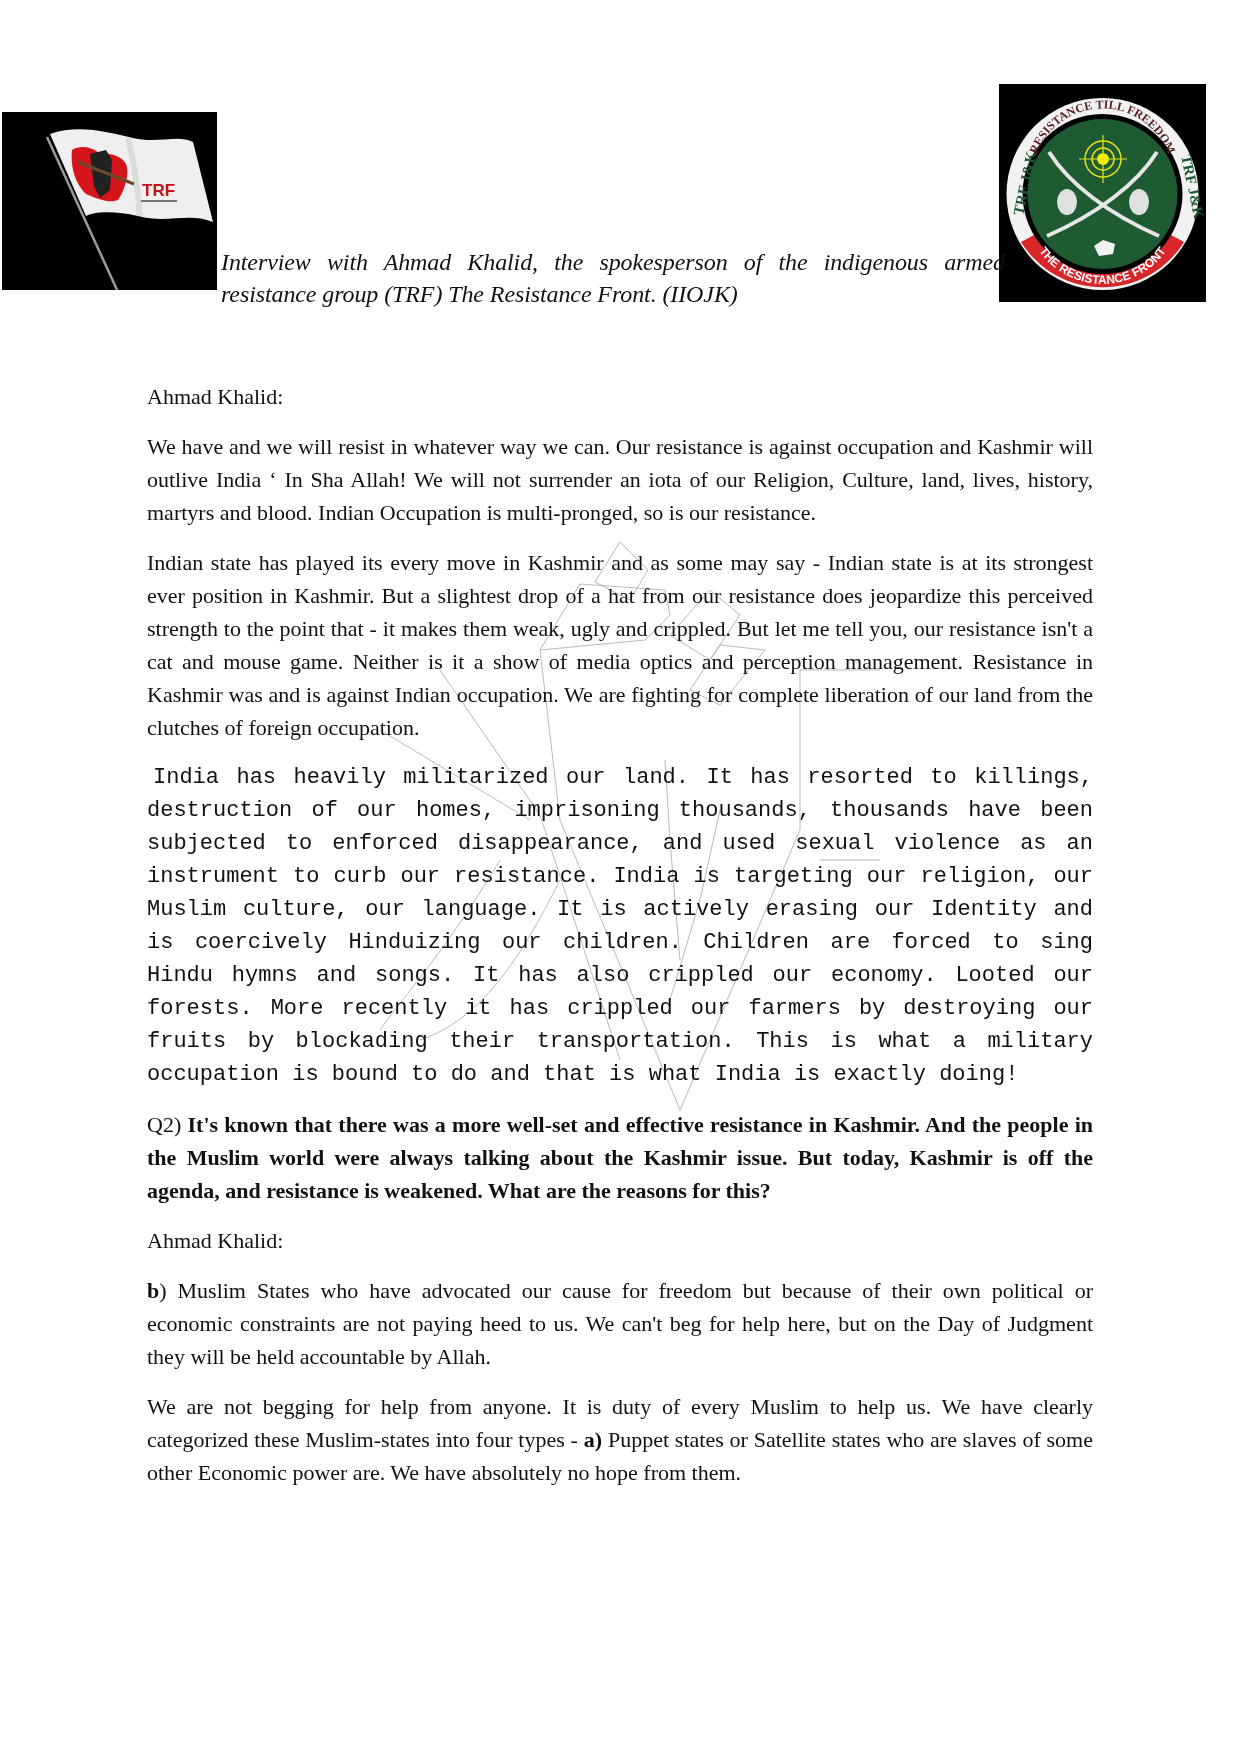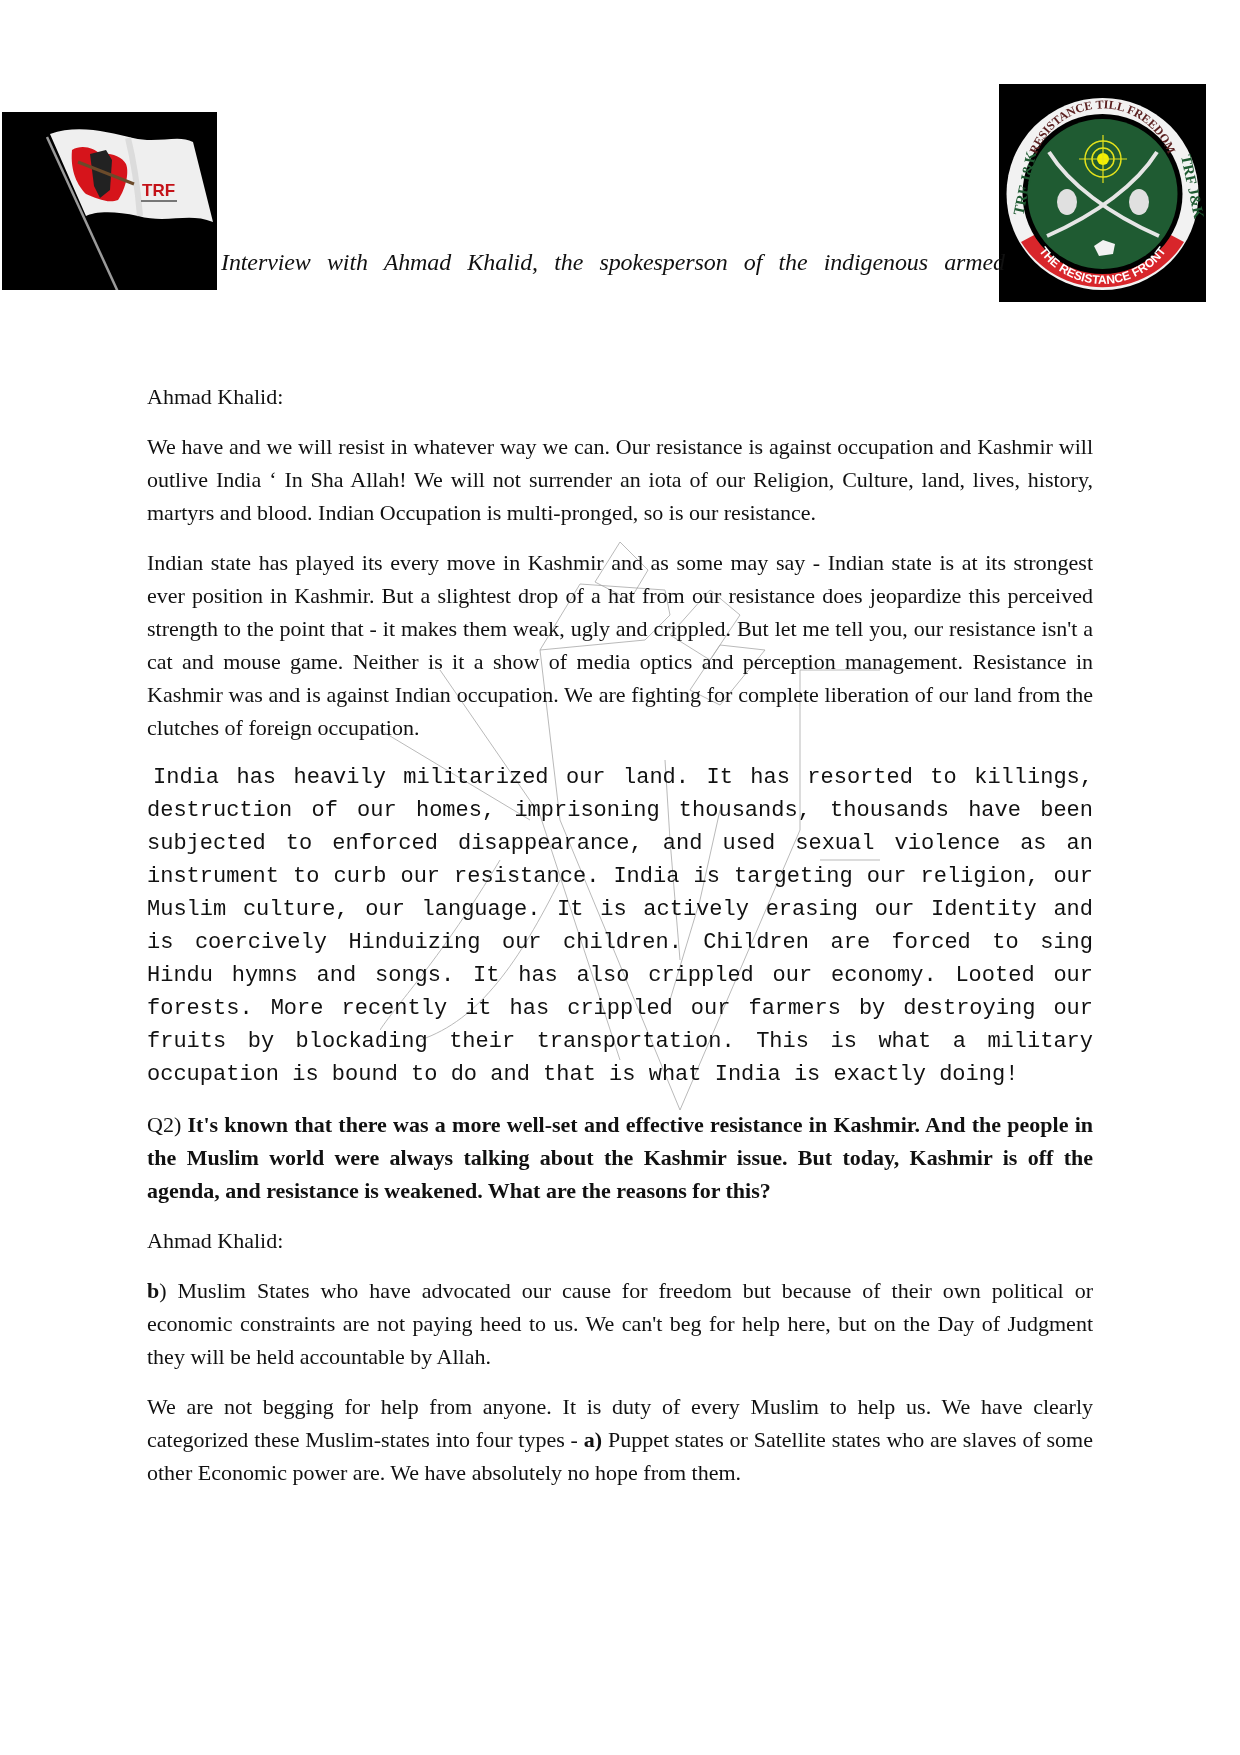--- a/index.html
+++ b/index.html
@@ -73,20 +73,21 @@
 
     <ellipse cx="68" cy="118" rx="10" ry="13" fill="#e0e0e0"></ellipse>
     <ellipse cx="140" cy="118" rx="10" ry="13" fill="#e0e0e0"></ellipse>
 
     <path d="M 95 162 L 104 156 L 116 160 L 114 170 L 100 172 Z" fill="#f2f2f2"></path>
   </svg>
 </div>
 
 <div class="title">
   <span class="l1">Interview with Ahmad Khalid, the spokesperson of the indigenous armed</span>
+  <span>resistance group (TRF) The Resistance Front. (IIOJK)</span>
 </div>
 
 <svg class="watermark" viewBox="0 0 500 580">
   <g fill="none" stroke="#8a8a8a" stroke-width="0.8">
     <path d="M 240 2 L 268 30 L 250 60 L 215 42 Z"></path>
     <path d="M 200 44 L 285 50 L 290 75 L 265 100 L 160 110 Z"></path>
     <path d="M 330 50 L 360 75 L 330 120 L 290 95 Z"></path>
     <path d="M 340 105 L 385 110 L 340 165 L 310 150 Z"></path>
     <path d="M 160 110 L 180 280 L 300 570 L 420 290 L 420 130"></path>
     <path d="M 60 130 L 160 275 L 240 520"></path>

